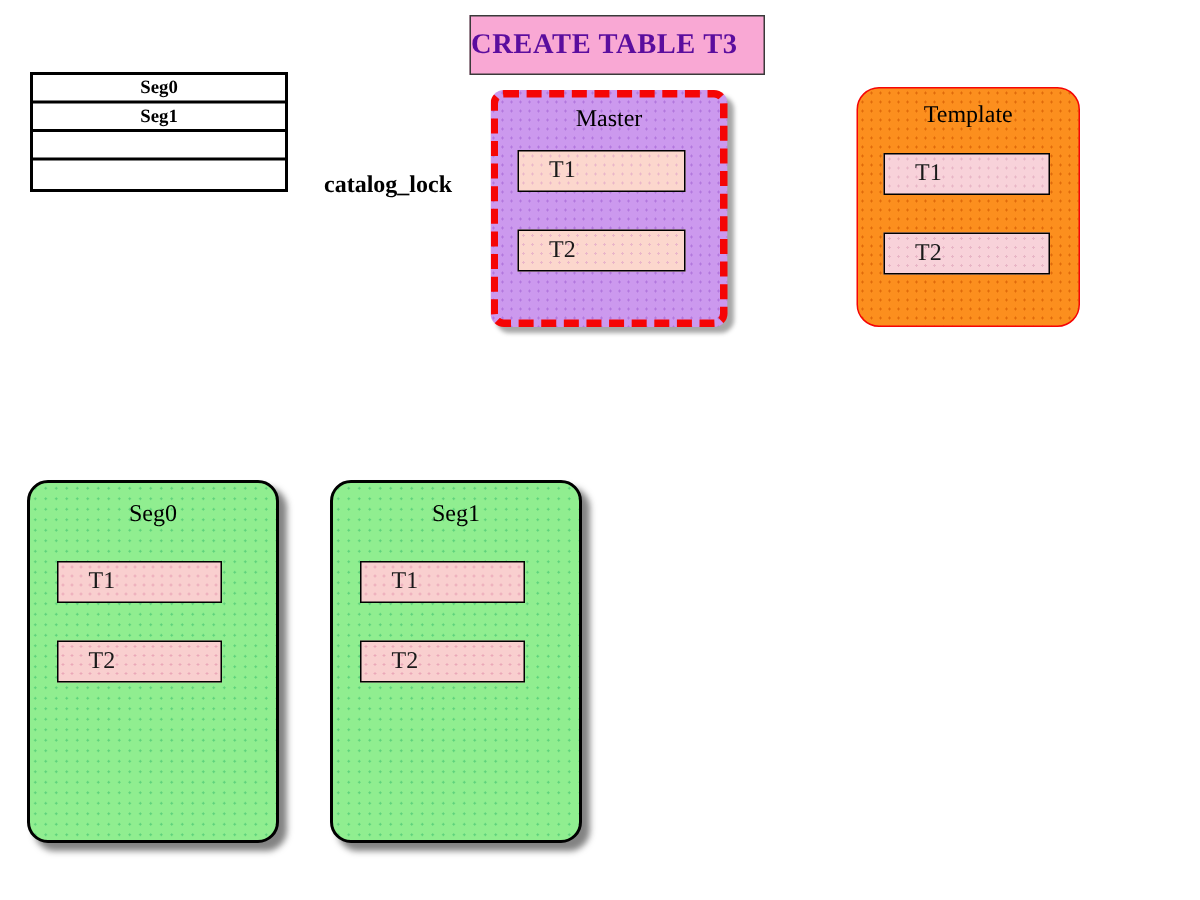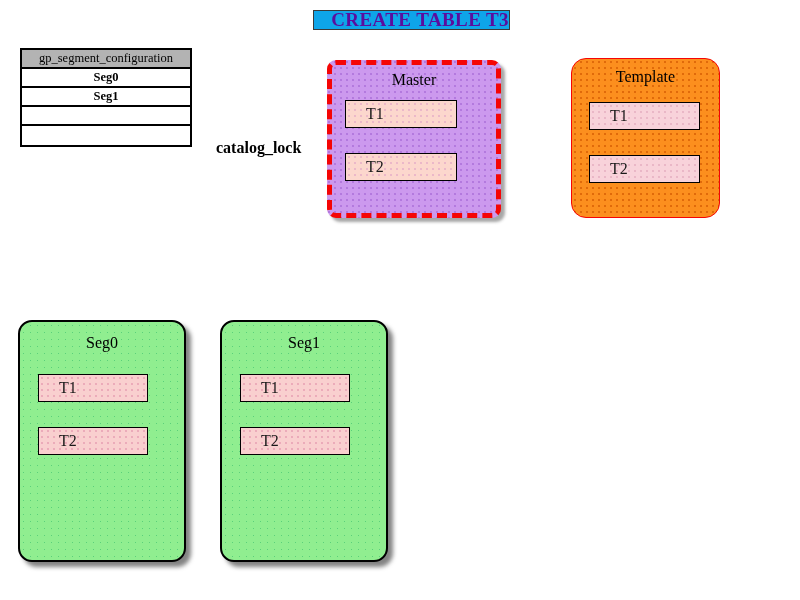--- a/index.html
+++ b/index.html
@@ -14,27 +14,27 @@
     overflow: hidden;
     font-family: "Liberation Serif", serif;
   }
 
   
   #title-box {
     position: absolute;
     left: 313px;
     top: 10px;
     width: 197px;
-    height: 20px;
+    height: 40px;
     box-sizing: border-box;
     border: 1px solid #3a3a3a;
-    background: #0ea5e9;
-    display: flex;
-    align-items: center;
-    justify-content: flex-end;
+    background: #f9a8d4;
+    display: flex;
+    align-items: center;
+    justify-content: flex-start;
   }
   #title-box .title-text {
     font-family: "Liberation Serif", serif;
     font-weight: bold;
     font-size: 19px;
     letter-spacing: 0.4px;
     color: #5b0d9e;
     white-space: nowrap;
   }
 
@@ -80,21 +80,20 @@
   
   #catalog-lock-label {
     position: absolute;
     left: 216px;
     top: 115px;
     font-family: "Liberation Serif", serif;
     font-weight: bold;
     font-size: 16px;
     color: #000000;
     white-space: nowrap;
-    margin-top: 24px;
   }
 
   
   .node {
     position: absolute;
     box-sizing: border-box;
   }
   .node-title {
     position: absolute;
     left: 0;
@@ -113,21 +112,21 @@
     padding-left: 20px;
     font-family: "Liberation Serif", serif;
     font-size: 16px;
     color: #1a1a1a;
   }
 
   
   #master-node {
     left: 327px;
     top: 60px;
-    width: 174px;
+    width: 158px;
     height: 158px;
     background-color: #cc99ee;
     background-image: radial-gradient(#b277dd 0.7px, transparent 0.8px);
     background-size: 6px 6px;
     border: 5px dashed #f50505;
     border-radius: 9px;
     box-shadow: 4px 4px 3px rgba(60,60,60,0.45);
   }
   #master-node .node-title { top: 6px; }
   #master-node .tbox {
@@ -182,21 +181,20 @@
   .seg-t2 { left: 18px; top: 105px; width: 110px; height: 28px; }
 </style>
 </head>
 <body>
 
 <div id="title-box">
   <span class="title-text">CREATE TABLE T3</span>
 </div>
 
 <div id="catalog-table">
-  <div class="tbl-header">gp_segment_configuration</div>
   <div class="tbl-row">Seg0</div>
   <div class="tbl-row">Seg1</div>
   <div class="tbl-row"></div>
   <div class="tbl-row last"></div>
 </div>
 
 <div id="catalog-lock-label">catalog_lock</div>
 
 <div id="master-node" class="node">
   <div class="node-title">Master</div>

